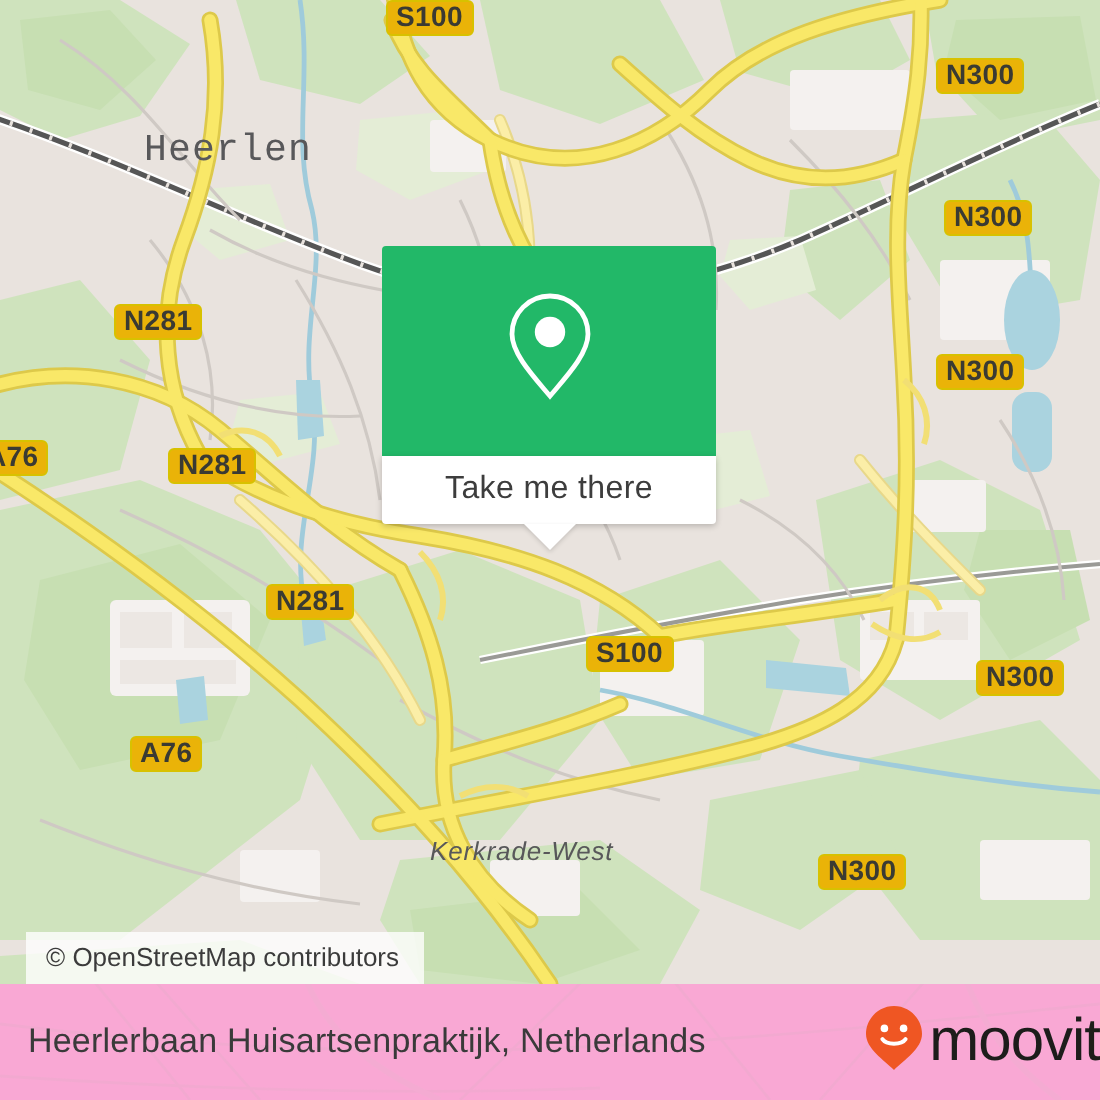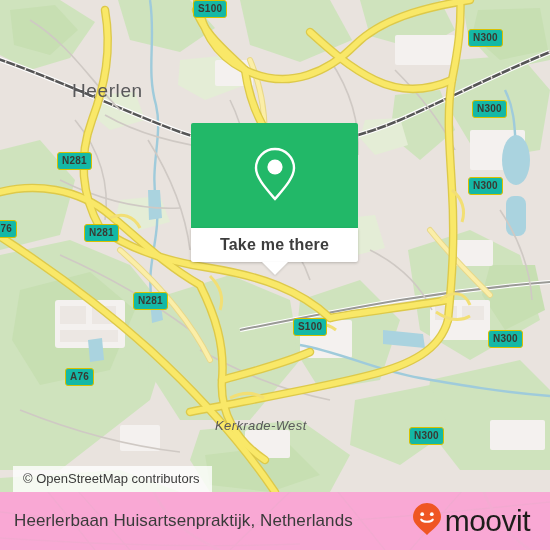--- a/index.html
+++ b/index.html
@@ -19,46 +19,46 @@
     color:#5b5b57;
     font-family:"Liberation Sans",sans-serif;
     white-space:nowrap;
     pointer-events:none;
   }
   .city{font-size:19px;letter-spacing:.6px;color:#58585a;}
   .town{font-size:13px;letter-spacing:.4px;color:#58585a;font-style:italic;}
 
   .shield{
     position:absolute;
-    background:#14b8a6;
+    background:#eab308;
     border:1.5px solid #d8c100;
     border-radius:3px;
     color:#3a3a33;
-    font-size:10px;
+    font-size:14px;
     font-weight:bold;
     line-height:13px;
     padding:1px 4px 2px 4px;
     letter-spacing:.2px;
     font-family:"Liberation Sans",sans-serif;
     white-space:nowrap;
   }
 
   
   #attrib{
     position:absolute;left:0;top:466px;
     height:26px;line-height:26px;
     background:rgba(255,255,255,.78);
     padding:0 12px 0 10px;
     font-size:13px;color:#3b3b3b;
     font-family:"Liberation Sans",sans-serif;
     margin-left:13px;
   }
 
   
-  #card{position:absolute;left:191px;top:123px;width:167px;font-weight:bold;}
+  #card{position:absolute;left:191px;top:123px;width:167px;}
   #card-top{
     height:105px;width:100%;
     background:#22b868;
     border-radius:2px 2px 0 0;
     display:flex;align-items:center;justify-content:center;
   }
   #card-bottom{
     height:34px;width:100%;
     background:#fff;
     border-radius:0 0 2px 2px;
@@ -79,21 +79,21 @@
   
   #footer{
     position:absolute;left:0;top:492px;width:550px;height:58px;
     background:#f9a8d4;overflow:hidden;
   }
   #footer-bg{position:absolute;left:0;top:0;opacity:.10;}
   #footer-title{
     position:absolute;left:14px;top:0;height:58px;line-height:58px;
     font-size:17px;color:#3a3a3a;letter-spacing:.1px;
   }
-  #brand{position:absolute;right:20px;top:0;height:58px;display:flex;align-items:center;gap:3px;}
+  #brand{position:absolute;right:0;top:0;height:58px;display:flex;align-items:center;gap:3px;}
   #brand-word{font-size:30px;color:#1d1d1b;letter-spacing:-.5px;font-weight:normal;}
 </style>
 </head>
 <body>
 
 <div id="app">
 
   <div id="map">
     <svg width="550" height="492" viewBox="0 0 550 492" xmlns="http://www.w3.org/2000/svg">
       <defs>
@@ -259,21 +259,21 @@
           <path d="M436 312 C448 320 460 322 470 316"></path>
           <path d="M110 218 C122 212 134 216 140 228"></path>
           <path d="M210 276 C220 286 224 298 220 310"></path>
           <path d="M300 330 C312 322 326 322 336 330"></path>
           <path d="M452 190 C462 198 466 210 462 222"></path>
           <path d="M230 398 C242 392 254 392 264 398"></path>
         </g>
       </g>
     </svg>
 
-    <div class="maplabel city" style="left:72px;top:80px;">Heerlen</div>
+    <div class="maplabel city" style="left:72px;top:64px;font-family:Liberation Mono, monospace;">Heerlen</div>
     <div class="maplabel town" style="left:215px;top:418px;">Kerkrade-West</div>
 
     <div class="shield" style="left:193px;top:0px;">S100</div>
     <div class="shield" style="left:468px;top:29px;">N300</div>
     <div class="shield" style="left:472px;top:100px;">N300</div>
     <div class="shield" style="left:468px;top:177px;">N300</div>
     <div class="shield" style="left:57px;top:152px;">N281</div>
     <div class="shield" style="left:84px;top:224px;">N281</div>
     <div class="shield" style="left:133px;top:292px;">N281</div>
     <div class="shield" style="left:-12px;top:220px;">A76</div>

